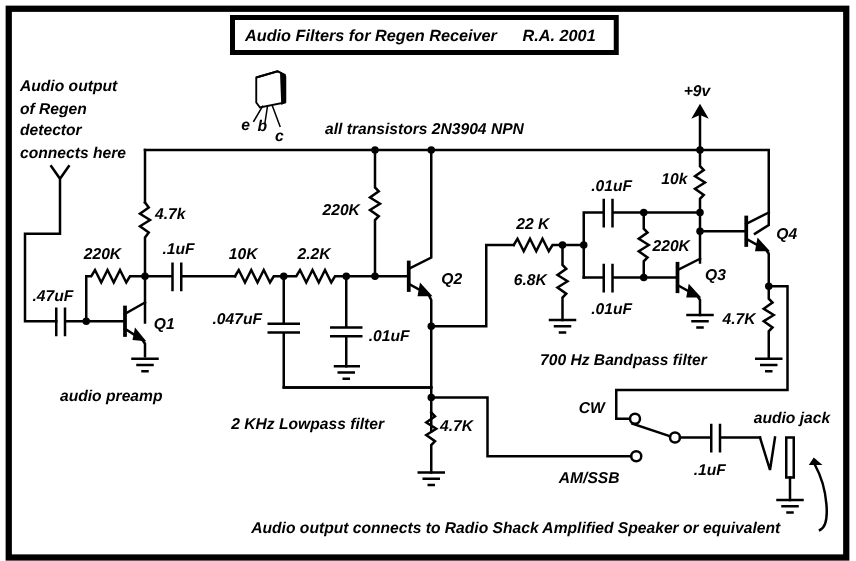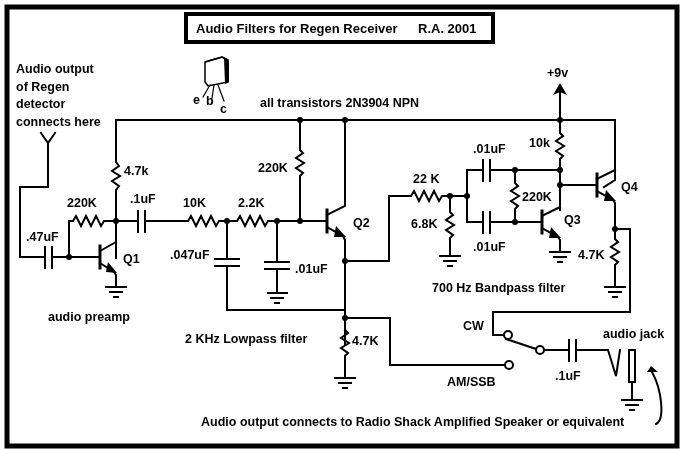--- a/index.html
+++ b/index.html
@@ -1,16 +1,16 @@
 <!DOCTYPE html>
 <html><head>
 <meta charset="utf-8">
 <style>
   html, body { margin: 0; padding: 0; background: #ffffff; }
-  #wrap { position: relative; width: 685px; height: 449px; overflow: hidden; background: #fff; }
+  #wrap { position: relative; width: 685px; height: 449px; overflow: hidden; background: #fff; font-style: italic; }
   svg { position: absolute; left: 0; top: 0; }
   .w { stroke: #000; stroke-width: 2; fill: none; stroke-linecap: square; }
   .t { font-family: "Liberation Sans", sans-serif; font-weight: bold; font-size: 12.5px; fill: #000; }
   .title { font-family: "Liberation Sans", sans-serif; font-weight: bold; font-size: 13px; fill: #000; }
   .dot { fill: #000; }
 </style>
 </head>
 <body>
 
 <div id="wrap">

